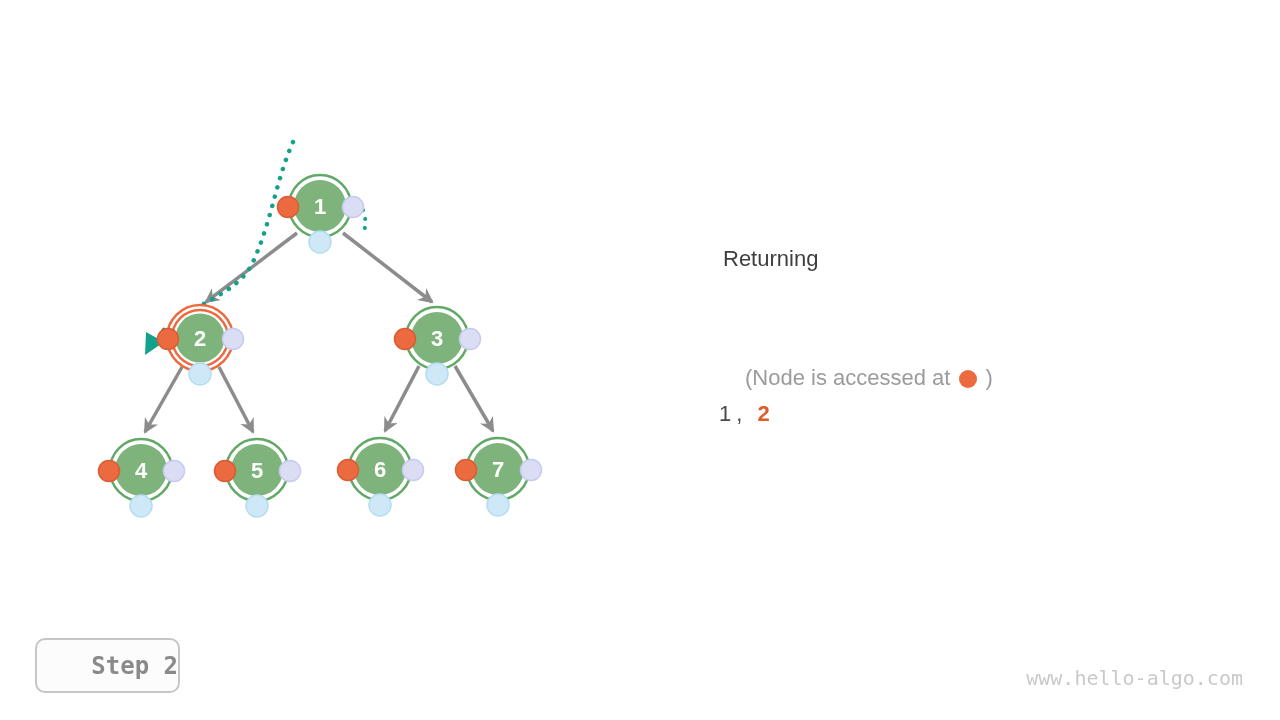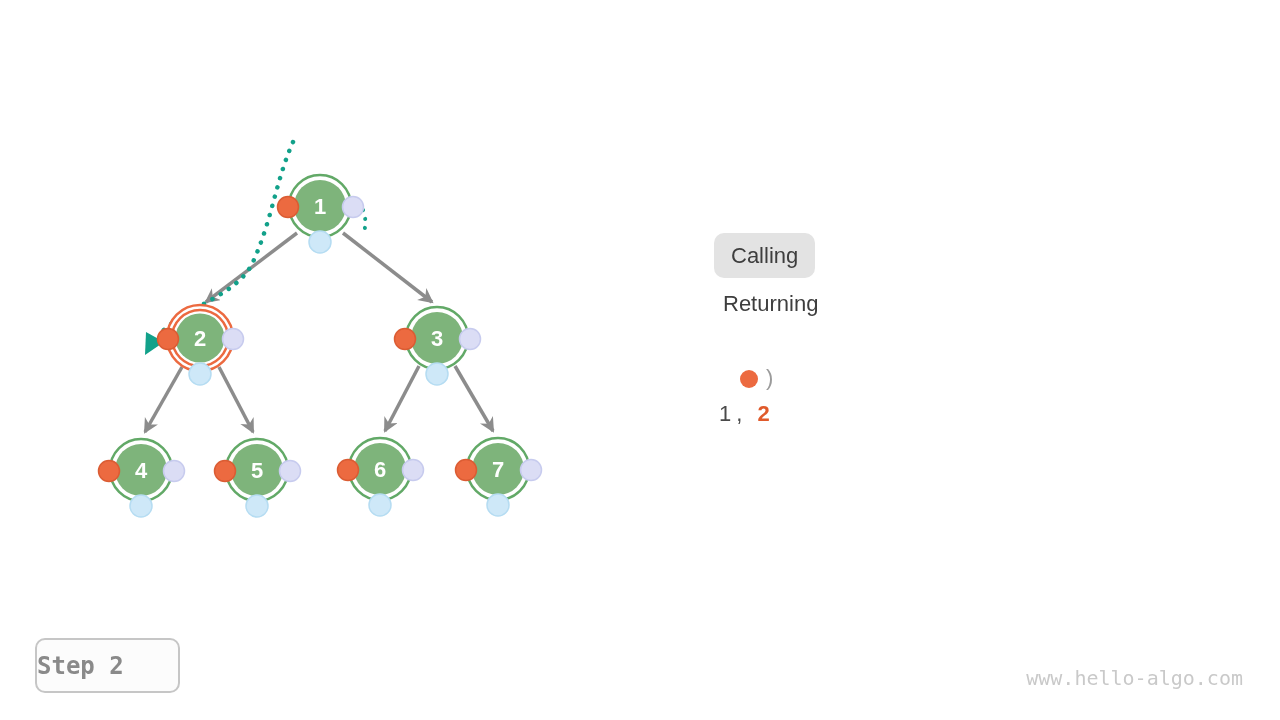--- a/index.html
+++ b/index.html
@@ -22,21 +22,21 @@
   .trav-note{font-size:22px;color:#9b9b9b;}
   .trav-note.prefix{margin-left:14px;}
   .note-dot{width:18px;height:18px;border-radius:50%;display:inline-block;margin:2px 8px 0 9px;}
   .seq{position:absolute;left:719px;top:401px;font-size:22px;color:#4a4a4a;}
   .seq .seq-num.hl{font-weight:bold;}
   .seq .seq-comma{margin:0 15px 0 5px;}
   
   .step-box{
     position:absolute;left:35px;top:638px;width:145px;height:55px;
     border:2px solid #c6c6c6;border-radius:10px;background:#fcfcfc;
-    display:flex;align-items:center;justify-content:flex-start;box-sizing:border-box;
+    display:flex;align-items:center;justify-content:flex-end;box-sizing:border-box;
   }
   .step-text{
     font-family:"DejaVu Sans Mono",monospace;font-weight:bold;
     font-size:24px;color:#8a8a8a;
   }
   
   .watermark{
     position:absolute;right:37px;bottom:30px;
     font-family:"DejaVu Sans Mono",monospace;font-size:20px;color:#c9c9c9;
   }
@@ -112,30 +112,28 @@
       <circle r="31" fill="#ffffff" stroke="#62a967" stroke-width="2.5"></circle>
       <circle r="26" fill="#7eb47b"></circle>
       <circle cx="0" cy="36" r="11" fill="#cee8f8" stroke="#b5dcf2" stroke-width="1.5"></circle>
       <circle cx="-32" cy="1" r="10.5" fill="#ec6a40" stroke="#db5c33" stroke-width="1.5"></circle>
       <circle cx="33" cy="1" r="10.5" fill="#dbddf5" stroke="#c7cbee" stroke-width="1.5"></circle>
       <text y="8" text-anchor="middle" font-size="22" font-weight="bold" fill="#ffffff" font-family="&quot;Liberation Sans&quot;, sans-serif">7</text>
     </g>
   </svg>
 
 <div class="legend">
-  <div class="legend-pill">
-    <span>Calling</span>
-  </div>
   <div class="legend-plain">
     <span>Returning</span>
   </div>
 </div>
 
 <div class="trav">
   <div class="trav-row">
+    <span class="trav-note prefix">(Node is accessed at</span>
     <span class="note-dot" id="note-dot" style="background: rgb(236, 106, 64);"></span>
     <span class="trav-note">)</span>
   </div>
 </div>
 
 <div class="seq" id="seq"><span class="seq-num">1</span><span class="seq-comma">,</span><span class="seq-num hl" style="color: rgb(224, 90, 43);">2</span></div>
 
 <div class="step-box">
   <span class="step-text">Step 2</span>
 </div>

